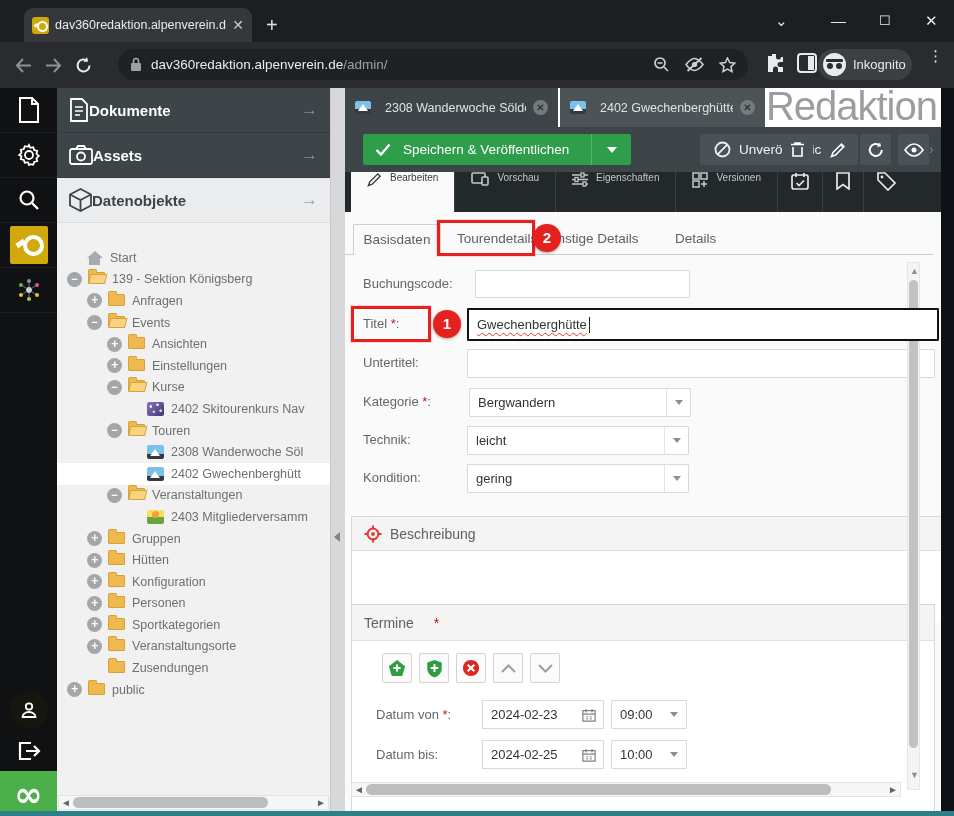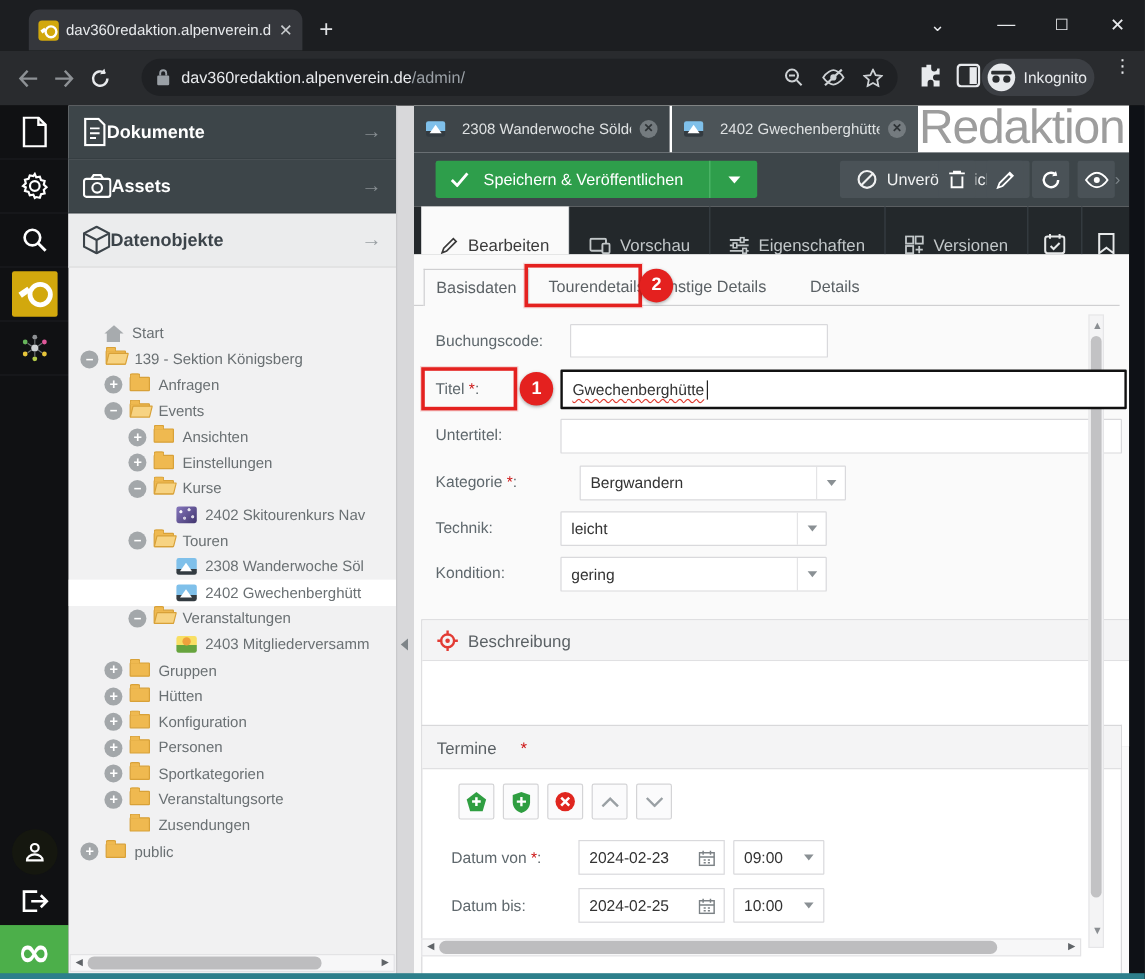--- a/index.html
+++ b/index.html
@@ -38,21 +38,21 @@
   .avatar{left:10px;top:691px;width:38px;height:38px;border-radius:50%;background:#15170f;display:flex;align-items:center;justify-content:center}
   #pimfoot{left:0;top:771px;width:57px;height:45px;background:#4caf4a;display:flex;align-items:center;justify-content:center}
   #pimfoot:after{content:"∞";color:#fff;font-size:34px;font-weight:bold;line-height:38px;font-family:"DejaVu Sans",sans-serif}
 
   
   #accordion{left:57px;top:88px;width:273px;height:728px;background:#f1f1f2}
   .acchead{height:45px;display:flex;align-items:center;padding:0 12px;background:#3d4549;border-bottom:1px solid #333a3e;color:#fff;font-weight:bold;font-size:15px}
   .acchead.light{background:#ebeced;color:#3c444a;border-bottom:1px solid #dcdcdc}
   .acchead .arr{margin-left:auto;color:#878e92;font-size:17px}
   .acchead.light .arr{color:#9aa0a4}
-  #tree{left:57px;top:240px;width:273px;height:570px;overflow:hidden;padding-top:27px}
+  #tree{left:57px;top:220px;width:273px;height:570px;overflow:hidden;padding-top:27px}
   .trow{height:21.6px;display:flex;align-items:center;font-size:12.5px;color:#6a7073;white-space:nowrap}
   .trow.sel{background:#fff}
   .exp{width:15px;height:15px;border-radius:50%;background:#a3a7aa;color:#fff;text-align:center;font-weight:bold;font-size:12px;line-height:14px;margin-right:6px;flex:0 0 auto}
   .exp.plus:before{content:"+"}
   .exp.minus:before{content:"−";font-size:11px}
   .exp.none{visibility:hidden}
   .fold{width:17px;height:12px;background:#efb950;border:1px solid #d8a138;border-radius:1px;position:relative;margin-right:7px;margin-top:-2px;flex:0 0 auto}
   .fold:before{content:"";position:absolute;top:-4px;left:-1px;width:7px;height:3px;background:#efb950;border:1px solid #d8a138;border-bottom:none;border-radius:2px 2px 0 0}
   .fold.open:after{content:"";position:absolute;left:-1px;bottom:-1px;width:15px;height:8px;background:#f7d382;border:1px solid #d8a138;transform:skewX(-14deg);transform-origin:bottom left;border-radius:1px}
   .homeI{position:relative;width:16px;height:14px;margin-right:7px;flex:0 0 auto}
@@ -81,21 +81,21 @@
   .dtab .cls{width:15px;height:15px;border-radius:50%;background:#747b7f;color:#2e3336;font-size:10px;line-height:15px;text-align:center;font-weight:bold}
   #watermark{position:absolute;right:4px;top:-4px;font-size:40px;color:#9d9d9d;letter-spacing:-1px}
   #objtoolbar{left:0;top:39px;width:596px;height:45px;background:#3d4549;overflow:hidden}
   #savebtn{position:absolute;left:18px;top:7px;height:31px;background:#2e9e4b;border-radius:2px;display:flex;align-items:center;color:#fff;font-size:13.5px}
   #savebtn .lbl{padding:0 22px 0 12px}
   #savebtn .caretbox{width:40px;height:31px;border-left:1px solid #51b96d;display:flex;align-items:center;justify-content:center}
   .caret{border-left:5px solid transparent;border-right:5px solid transparent;border-top:6px solid #fff}
   #unpubbtn{position:absolute;left:355px;top:7px;height:31px;background:#4a5257;border-radius:2px;display:flex;align-items:center;gap:8px;padding:0 14px;color:#f0f1f2;font-size:13.5px}
   .iconbtn{position:absolute;top:7px;width:31px;height:31px;background:#4a5257;border-radius:2px;display:flex;align-items:center;justify-content:center}
   #objtabs{left:0;top:84px;width:596px;height:40px;background:#23282b;display:flex;align-items:center}
-  .otab{height:40px;display:flex;align-items:flex-end;gap:8px;padding:0 16px;color:#c2c7c9;font-size:14px;border-right:1px solid #394045}
+  .otab{height:40px;display:flex;align-items:flex-start;gap:8px;padding:0 16px;color:#c2c7c9;font-size:10px;border-right:1px solid #394045}
   .otab.active{background:#fafafa;color:#3a3a3a}
   .otab.icononly{padding:0 13px}
 
   
   #content{left:0;top:124px;width:596px;height:604px;background:#fafafa}
   .subtab{position:absolute;top:12px;height:30px;line-height:30px;font-size:13.5px;color:#5b6165}
   #subtabline{position:absolute;left:0;top:42px;width:588px;border-top:1px solid #cfcfd1}
   #basistab{left:8px;width:88px;text-align:center;background:#fafafa;border:1px solid #cfcfd1;border-bottom:none;height:31px}
   .redbox{border:3px solid #e4211f;background:transparent;box-shadow:0 0 0 1px rgba(228,33,31,.15)}
   .badge{position:absolute;width:28px;height:28px;border-radius:50%;background:#e4211f;color:#fff;font-size:15px;font-weight:bold;text-align:center;line-height:28px;box-shadow:0 1px 3px rgba(0,0,0,.35)}
@@ -504,21 +504,21 @@
       <span class="misspell">Gwechenberghütte</span>
         <span class="caretline"></span>
     </div>
 
     <div class="flabel" style="left:18px;top:143px"><span>Untertitel:</span></div>
     <div class="tinput" style="left:122px;top:137px;width:468px;height:29px">
         <span></span>
       </div>
 
     <div class="flabel" style="left:18px;top:182px"><span>Kategorie</span> <span class="req">*</span><span>:</span></div>
-    <div class="selectbox" style="left:138px;top:176px;width:222px;height:29px">
+    <div class="selectbox" style="left:124px;top:176px;width:222px;height:29px">
       <span class="val">Bergwandern</span>
         <span class="trig">
           <span class="caret"></span>
         </span>
     </div>
 
     <div class="flabel" style="left:18px;top:220px"><span>Technik:</span></div>
     <div class="selectbox" style="left:122px;top:214px;width:222px;height:29px">
       <span class="val">leicht</span>
         <span class="trig">

